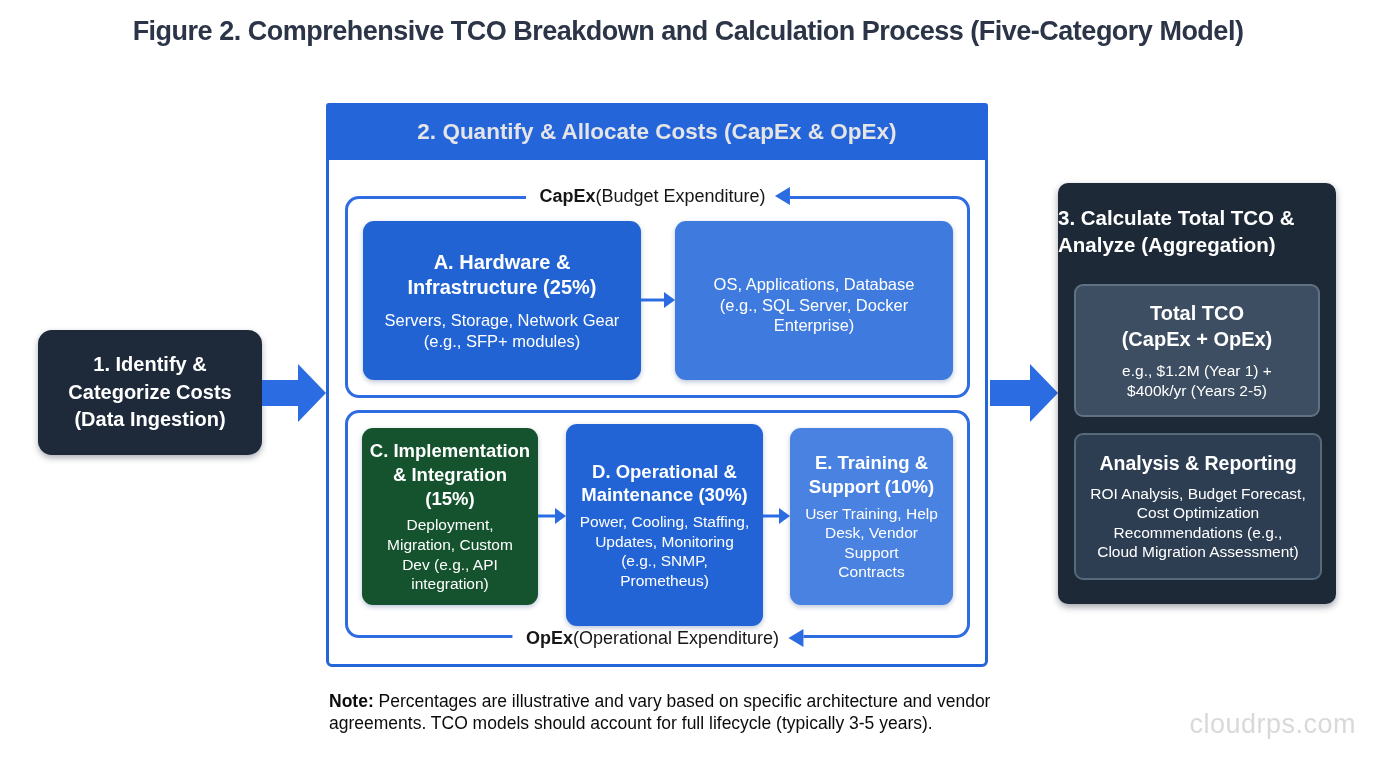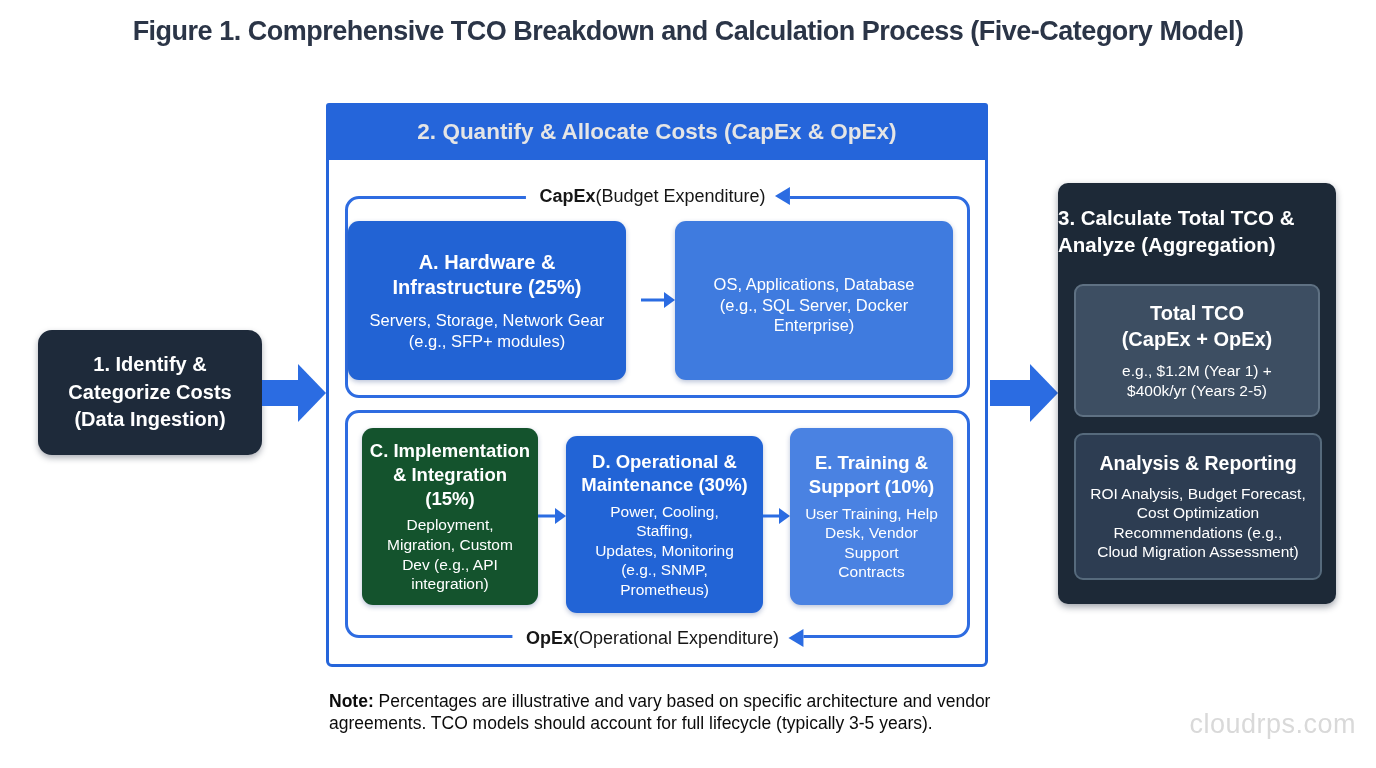--- a/index.html
+++ b/index.html
@@ -73,27 +73,27 @@
 
   
   .cost-box {
     position:absolute; border-radius:11px; color:#ffffff; text-align:center;
     display:flex; flex-direction:column; align-items:center; justify-content:center;
     padding:8px 9px; box-shadow:0 2px 5px rgba(30,60,130,.30);
   }
   .cost-box .box-title { font-weight:bold; line-height:1.28; }
   .cost-box .box-body  { line-height:1.26; margin-top:9px; }
 
-  #box-a { left:348px; top:221px; width:278px; height:159px; background:#2263d4; }
+  #box-a { left:363px; top:221px; width:278px; height:159px; background:#2263d4; }
   #box-b { left:675px; top:221px; width:278px; height:159px; background:#3f7bdf; }
   #box-a .box-title, #box-b .box-title { font-size:20px; }
   #box-a .box-body,  #box-b .box-body  { font-size:16.5px; }
 
   #box-c { left:362px; top:428px; width:176px; height:177px; background:#14532d; padding:6px; }
-  #box-d { left:566px; top:436px; width:197px; height:177px; background:#2264d6; padding:14px; }
+  #box-d { left:566px; top:424px; width:197px; height:202px; background:#2264d6; padding:4px; }
   #box-e { left:790px; top:428px; width:163px; height:177px; background:#4a82e2; padding:6px; }
   #box-c .box-title, #box-d .box-title, #box-e .box-title { font-size:18.5px; }
   #box-c .box-body,  #box-d .box-body,  #box-e .box-body  { font-size:15.5px; margin-top:5px; }
 
   
   .harrow { position:absolute; height:18px; }
   .harrow .shaft {
     position:absolute; left:0; right:9px; top:50%; transform:translateY(-50%);
     height:3px; background:#2b6ce2;
   }
@@ -145,21 +145,21 @@
   #watermark {
     position:absolute; left:1180px; top:709px; width:176px; text-align:right;
     font-size:27px; color:#d9d9d9; letter-spacing:0.5px;
   }
 </style>
 </head>
 <body>
 
 <div id="canvas">
 
-  <div id="figure-title">Figure 1. Comprehensive TCO Breakdown and Calculation Process (Five-Category Model)</div>
+  <div id="figure-title">Figure 2. Comprehensive TCO Breakdown and Calculation Process (Five-Category Model)</div>
 
   <div id="step1-box">
     <div class="ml">1. Identify &amp;
 Categorize Costs
 (Data Ingestion)</div>
   </div>
 
   <div id="flow-arrow-1" class="block-arrow">
     <div class="shaft"></div>
     <div class="head"></div>

